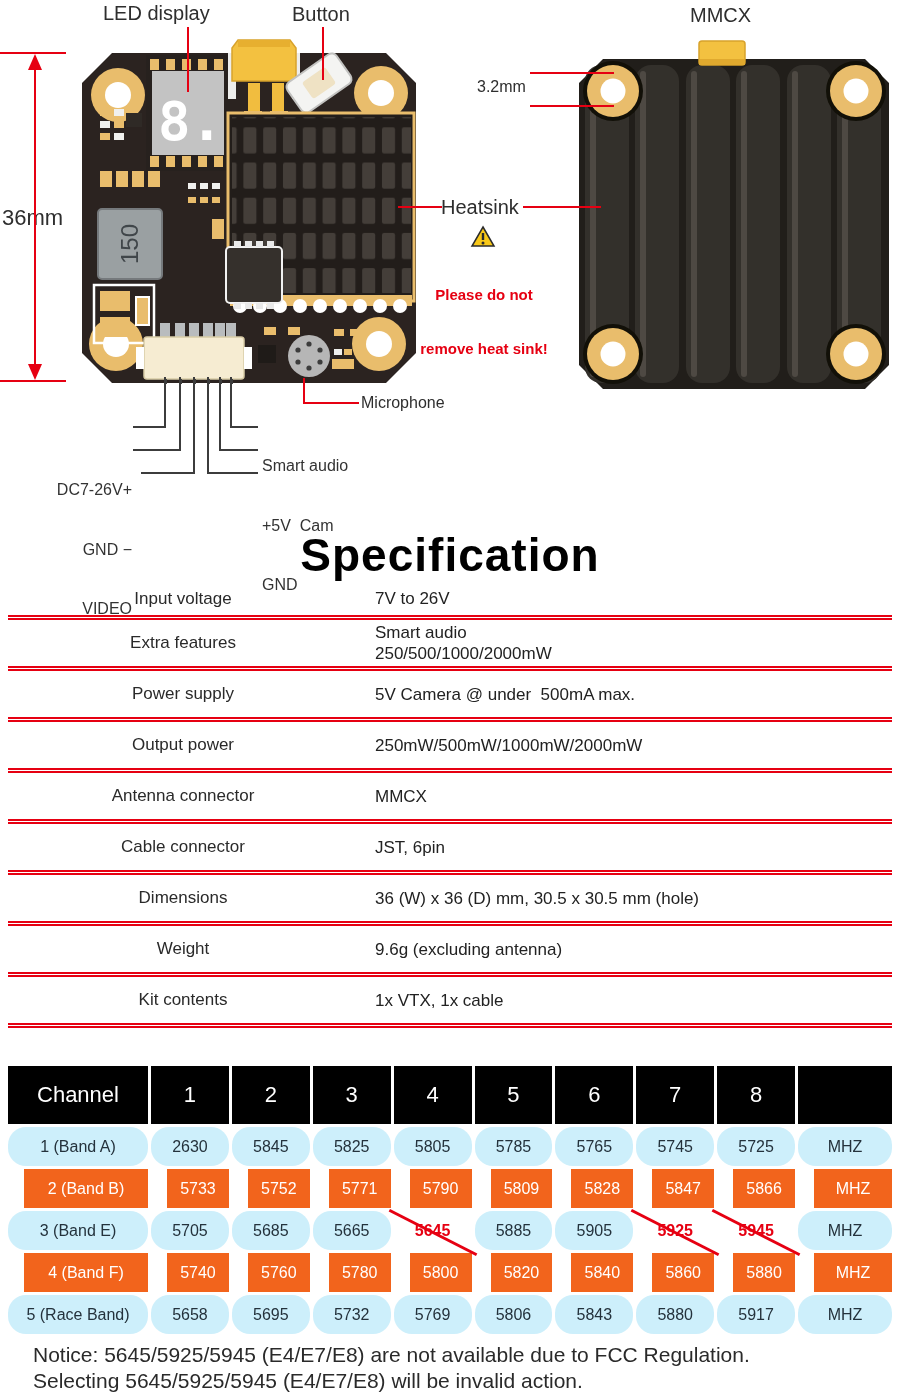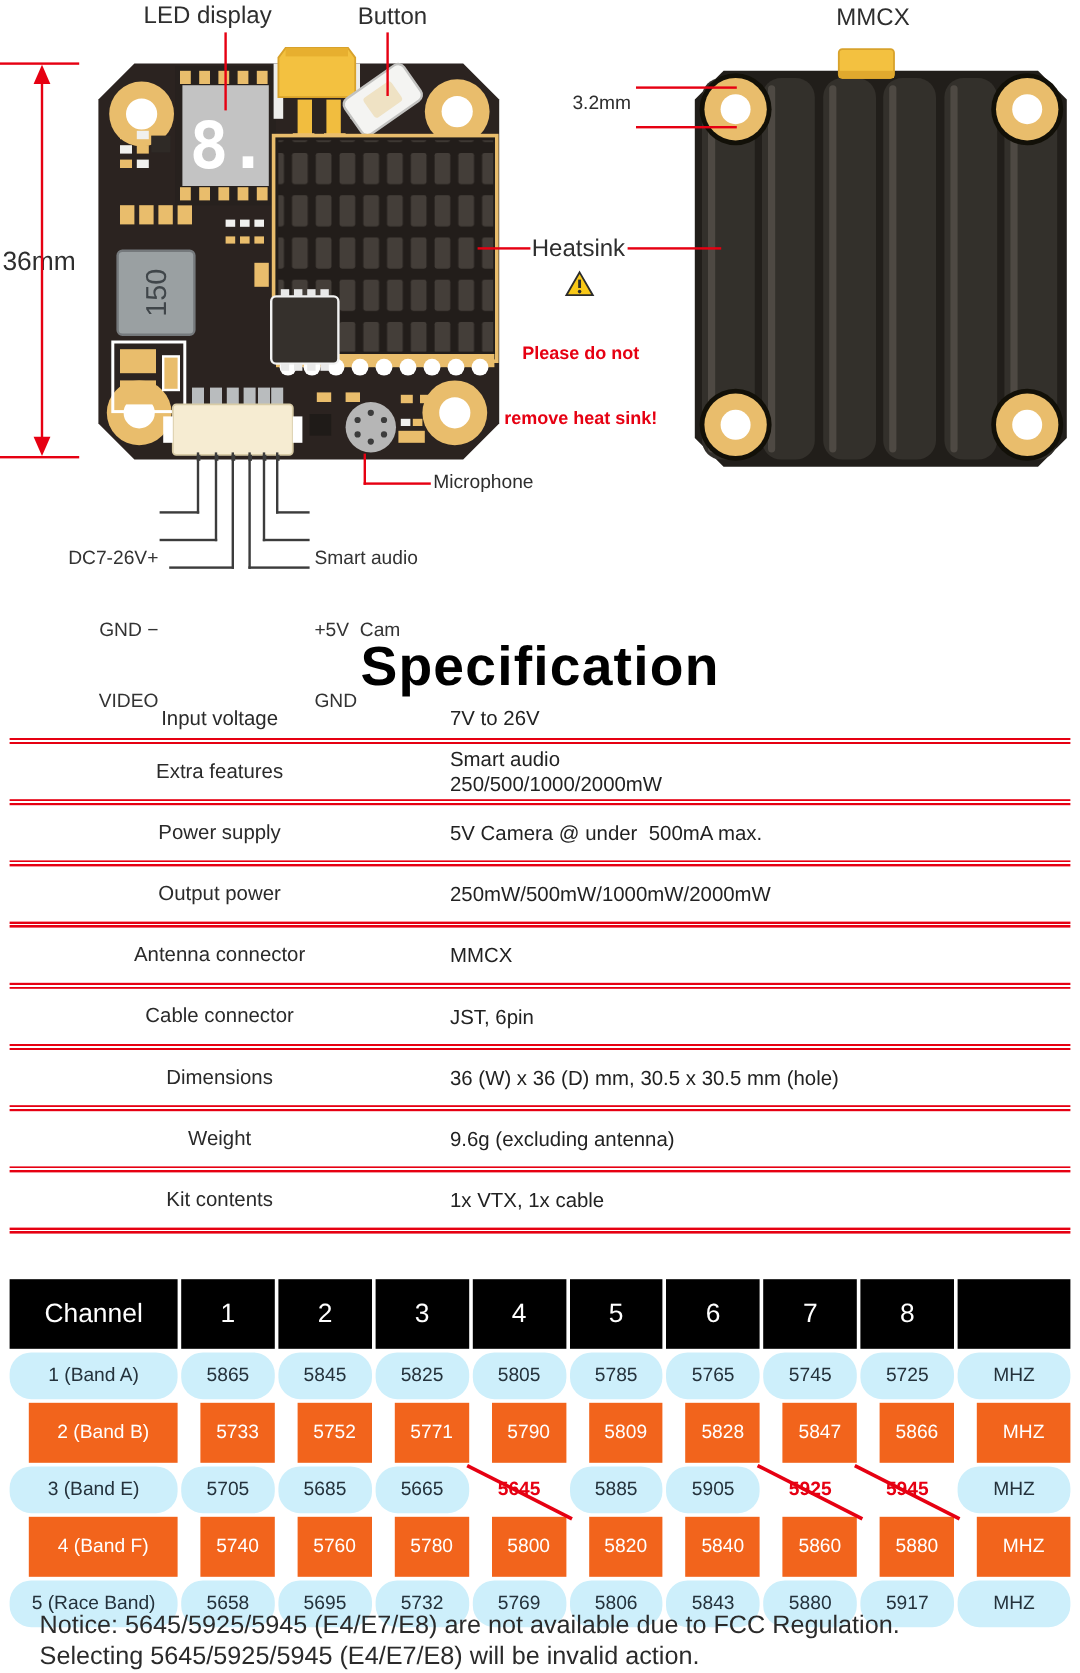--- a/index.html
+++ b/index.html
@@ -3,52 +3,52 @@
 <meta charset="utf-8">
 <style>
   html,body{margin:0;padding:0;}
   body{
     width:900px;height:1394px;position:relative;background:#fff;
     font-family:"Liberation Sans", sans-serif;color:#2e2e2e;overflow:hidden;
   }
   .abs{position:absolute;}
   
   .dlabel{position:absolute;font-size:20px;color:#2e2e2e;white-space:pre;}
-  .center{text-align:center;}
+  .center{text-align:left;}
   
   .ln{position:absolute;background:#e60012;}
   .ln.h{height:2px;}
   .ln.v{width:2px;}
   .ln.black{background:#3c3c3c;}
   .arrowhead{position:absolute;width:0;height:0;border-left:7px solid transparent;border-right:7px solid transparent;}
   .arrowhead.up{border-bottom:16px solid #e60012;}
   .arrowhead.down{border-top:16px solid #e60012;}
   .warn-text{position:absolute;left:398px;top:250px;width:172px;text-align:center;
     color:#e60012;font-weight:bold;font-size:15px;line-height:18px;white-space:pre;}
   .pin-col{position:absolute;font-size:16px;color:#333;white-space:pre;}
   .pin-col div{line-height:23.5px;}
-  #pins-left{left:26px;top:418px;width:106px;text-align:right;}
+  #pins-left{left:26px;top:442px;width:106px;text-align:right;}
   #pins-right{left:262px;top:418px;text-align:left;}
   
   #spec-title{position:absolute;left:0;top:488px;width:900px;text-align:center;
     font-size:46px;font-weight:bold;color:#000;letter-spacing:1px;margin-top:40px;}
   #spec-table{position:absolute;left:8px;top:582px;width:884px;}
   .spec-row{display:flex;align-items:center;min-height:46px;}
   .spec-row:first-child{min-height:33px;}
   .spec-label{width:350px;text-align:center;font-size:17px;color:#2a2a2a;}
   .spec-value{flex:1;padding-left:17px;font-size:17px;color:#222;white-space:pre;line-height:21px;}
   .spec-divider{height:5px;background:linear-gradient(to bottom,
      var(--red,#e60012) 0 34%, #ffffff 34% 64%, var(--red,#e60012) 64% 100%);}
   
   #channel-grid{position:absolute;left:8px;top:1066px;width:884px;display:grid;
     grid-template-columns:140px repeat(8,1fr) 94px;gap:3px;background:#fff;}
   .ch-cell{display:flex;align-items:center;justify-content:center;font-size:16px;}
   .ch-cell.head{background:#000;color:#fff;height:58px;font-size:22px;}
   .ch-cell.blue{background:var(--blue,#cdeffb);color:#24323c;height:39px;border-radius:18px;}
-  .ch-cell.orange{background:var(--orange,#f2641c);color:#fff;height:50px;margin-left:16px;}
+  .ch-cell.orange{background:var(--orange,#f2641c);color:#fff;height:39px;margin-left:16px;}
   .ch-cell.crossed{background:#fff;color:var(--red,#e60012);font-weight:bold;position:relative;}
   .ch-cell.crossed::after{content:"";position:absolute;left:-10px;right:-10px;top:50%;height:3px;
     background:var(--red,#e60012);transform:rotate(27deg);}
   
   #notice{position:absolute;left:33px;top:1342px;font-size:21px;color:#2a2a2a;line-height:26px;}
   svg{position:absolute;overflow:visible;}
 </style>
 </head>
 <body>
 
@@ -342,21 +342,21 @@
     <div class="ch-cell head">1</div>
     <div class="ch-cell head">2</div>
     <div class="ch-cell head">3</div>
     <div class="ch-cell head">4</div>
     <div class="ch-cell head">5</div>
     <div class="ch-cell head">6</div>
     <div class="ch-cell head">7</div>
     <div class="ch-cell head">8</div>
     <div class="ch-cell head"></div>
     <div class="ch-cell blue">1 (Band A)</div>
-    <div class="ch-cell blue">5865</div>
+    <div class="ch-cell blue">2630</div>
     <div class="ch-cell blue">5845</div>
     <div class="ch-cell blue">5825</div>
     <div class="ch-cell blue">5805</div>
     <div class="ch-cell blue">5785</div>
     <div class="ch-cell blue">5765</div>
     <div class="ch-cell blue">5745</div>
     <div class="ch-cell blue">5725</div>
     <div class="ch-cell blue">MHZ</div>
     <div class="ch-cell orange">2 (Band B)</div>
     <div class="ch-cell orange">5733</div>

